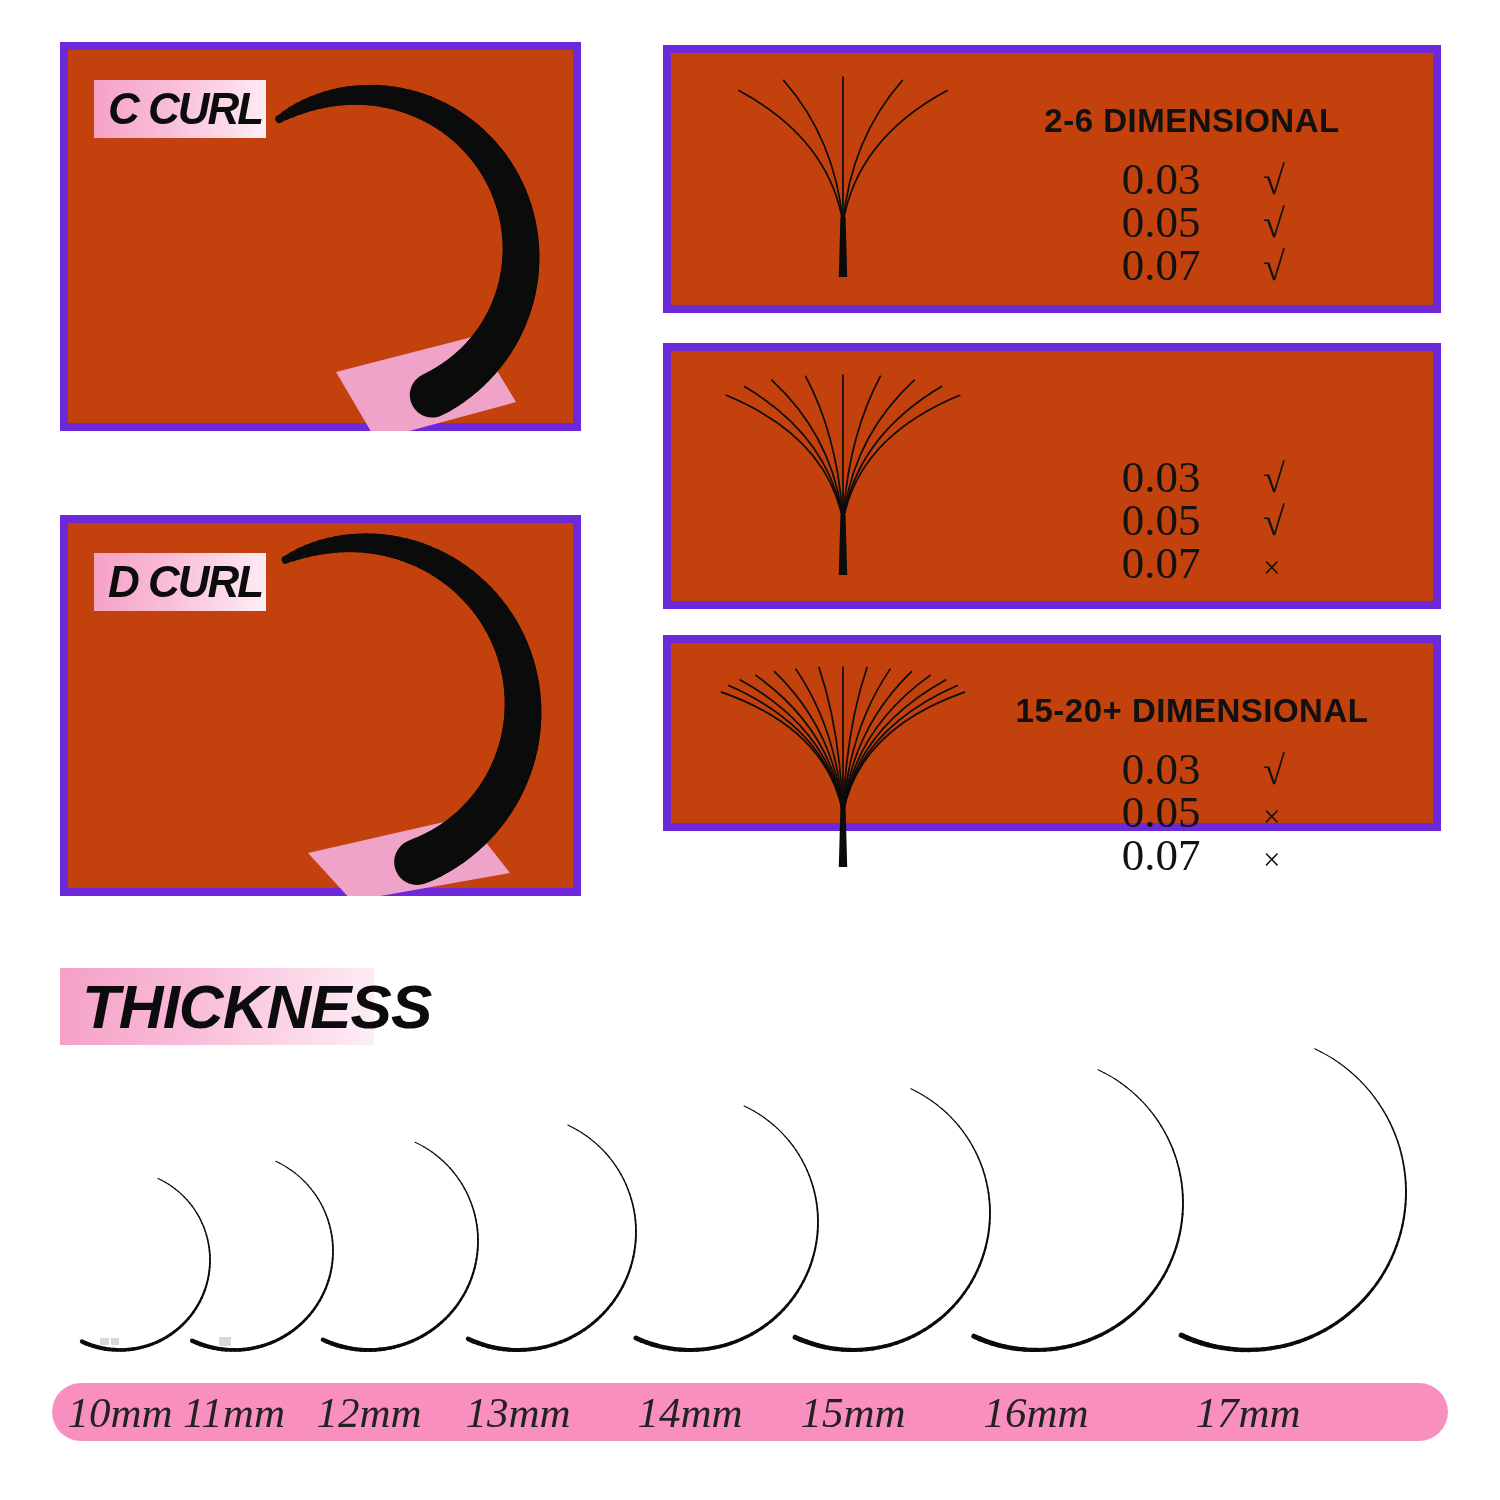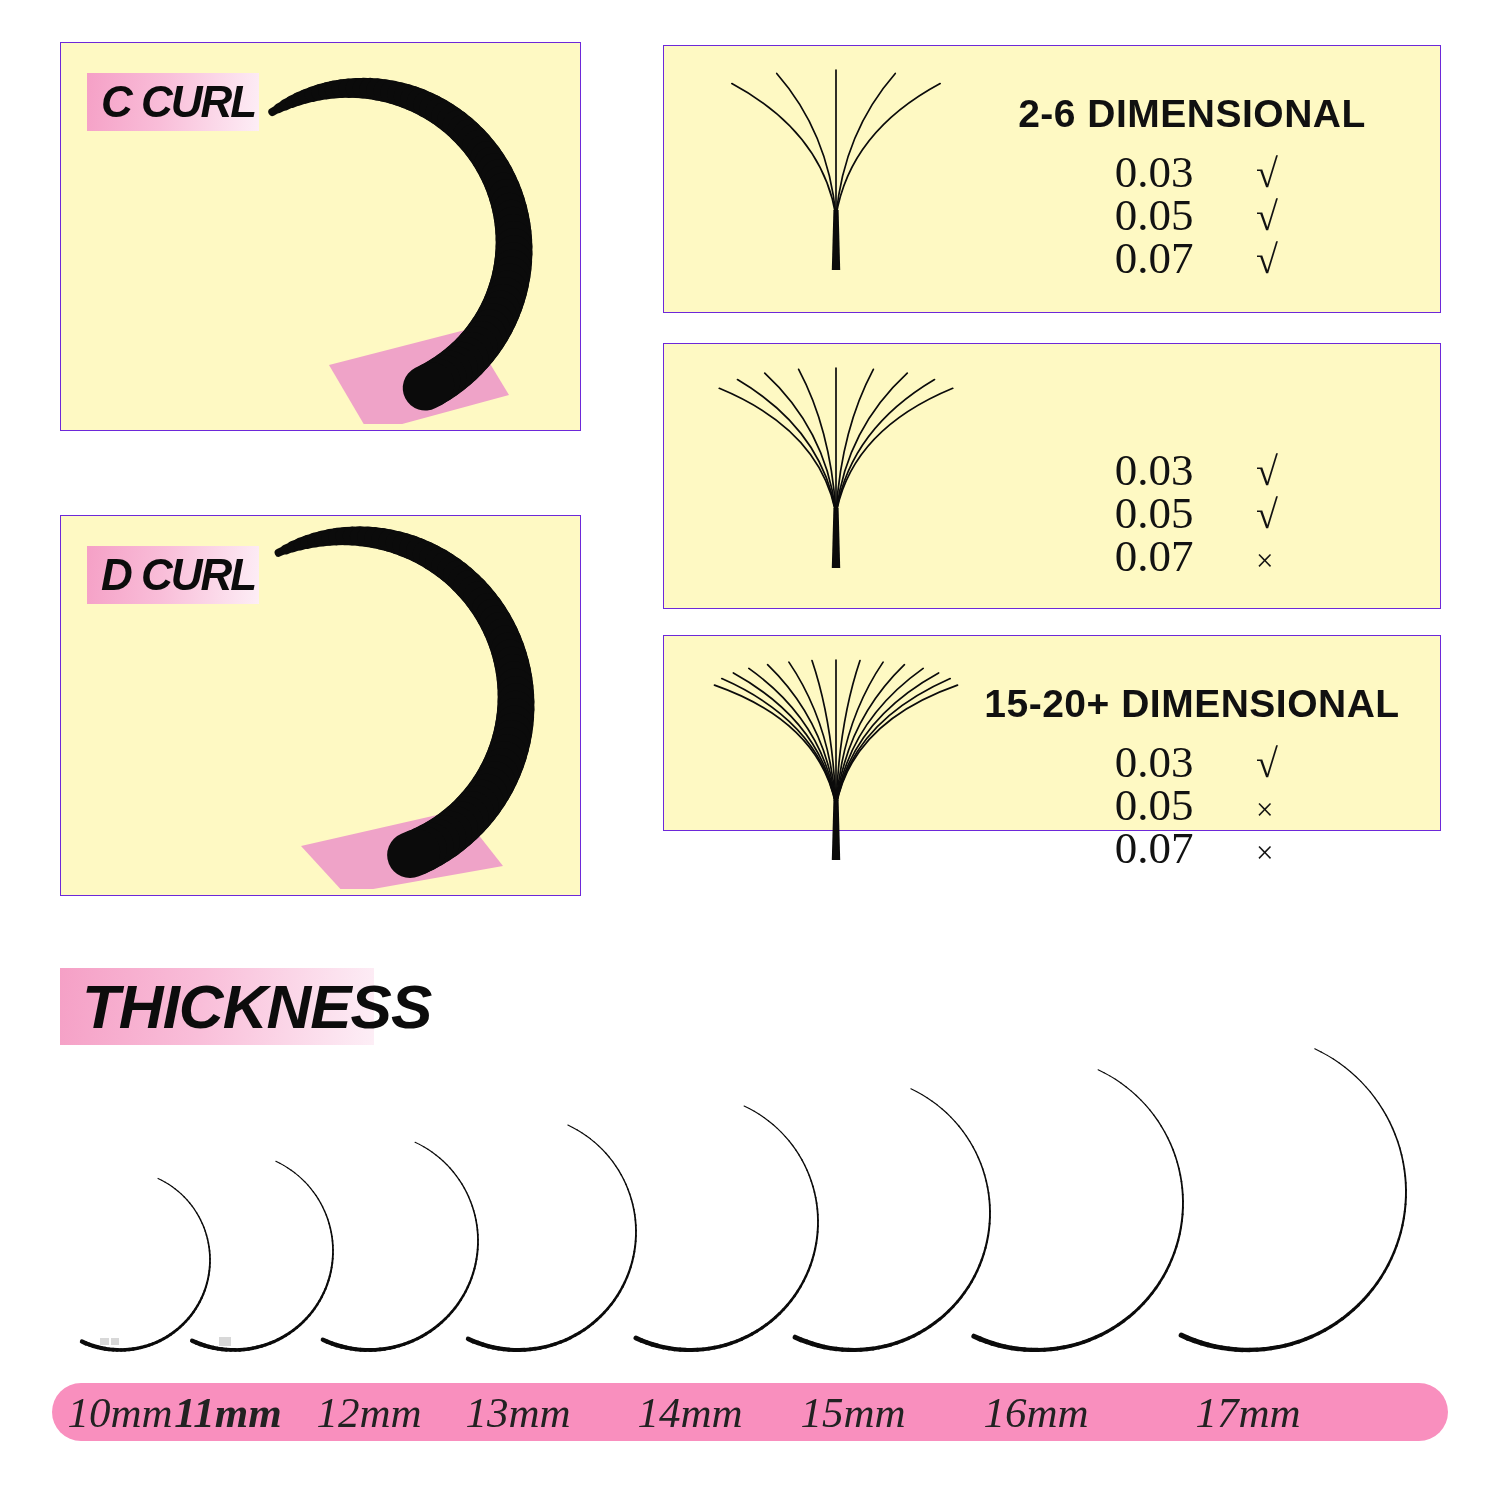--- a/index.html
+++ b/index.html
@@ -1,28 +1,28 @@
 <!DOCTYPE html>
 <html><head>
 <meta charset="utf-8">
 <style>
   html,body{margin:0;padding:0;background:#fff;}
   .canvas{position:relative;width:1500px;height:1500px;background:#ffffff;overflow:hidden;
           font-family:"Liberation Sans",sans-serif;}
-  .frame{position:absolute;background:#fef9c3;border:1px solid #6d28d9;box-sizing:border-box;padding-left:10px;}
+  .frame{position:absolute;background:#c2410c;border:8px solid #6d28d9;box-sizing:border-box;padding-left:10px;}
   .pill{position:absolute;display:flex;align-items:center;
         background:linear-gradient(97deg,#f5a0c6 0%,#f9bed9 45%,#fdeef6 100%);}
   .pill span{font-style:italic;font-weight:bold;color:#0c0c0c;white-space:nowrap;}
   .curl-pill{left:26px;top:30px;width:158px;height:58px;padding-left:14px;}
   .curl-pill span{font-size:44px;letter-spacing:-2px;}
   .thick-pill{left:60px;top:968px;width:292px;height:77px;padding-left:22px;}
   .thick-pill span{font-size:62px;letter-spacing:-1px;}
   .curl-svg,.fan-svg{position:absolute;left:0;top:0;}
   .dim-title{position:absolute;left:280px;right:0;top:48px;text-align:center;
-             font-size:39px;font-weight:bold;color:#111;letter-spacing:0.5px;line-height:40px;}
+             font-size:33px;font-weight:bold;color:#111;letter-spacing:0.5px;line-height:40px;}
   .rows{position:absolute;left:420px;top:100px;width:310px;}
   .spec-row{display:flex;align-items:baseline;height:43px;}
   .spec-size{width:140px;text-align:center;font-family:"Liberation Serif",serif;
              font-size:45px;color:#121212;}
   .spec-mark{margin-left:32px;font-family:"Liberation Serif",serif;color:#121212;}
   .spec-mark.check{font-size:40px;}
   .spec-mark.cross{font-size:31px;}
   .arcs-svg{position:absolute;left:0;top:1020px;}
   .bar{position:absolute;left:52px;top:1383px;width:1396px;height:58px;border-radius:29px;
        background:#f98fbe;}
@@ -849,21 +849,21 @@
       <line x1="1201.05238375127" y1="322.86391658896434" x2="1194.3311728530982" y2="320.60570982528225" stroke="#0b0b0b" stroke-width="4.956903397822606" stroke-linecap="round"></line>
       <line x1="1194.3311728530982" y1="320.60570982528225" x2="1187.7180438304117" y2="318.04823093885057" stroke="#0b0b0b" stroke-width="5.048053655573577" stroke-linecap="round"></line>
       <line x1="1187.7180438304117" y1="318.04823093885057" x2="1181.2263146449695" y2="315.1966303517907" stroke="#0b0b0b" stroke-width="5.139999999999999" stroke-linecap="round"></line>
       <rect x="100" y="318" width="9" height="7" fill="#d8d8d8"></rect>
       <rect x="111" y="318" width="8" height="7" fill="#d8d8d8"></rect>
       <rect x="219" y="317" width="12" height="9" fill="#d8d8d8"></rect>
     </svg>
 
   <div class="bar" id="mmbar">
       <span class="mm-label" style="left: 68px;">10mm</span>
-      <span class="mm-label" style="left: 176px; font-weight: bold;">11mm</span>
+      <span class="mm-label" style="left: 182px;">11mm</span>
       <span class="mm-label" style="left: 317px;">12mm</span>
       <span class="mm-label" style="left: 466px;">13mm</span>
       <span class="mm-label" style="left: 638px;">14mm</span>
       <span class="mm-label" style="left: 801px;">15mm</span>
       <span class="mm-label" style="left: 984px;">16mm</span>
       <span class="mm-label" style="left: 1196px;">17mm</span>
     </div>
 
 </div>
 

